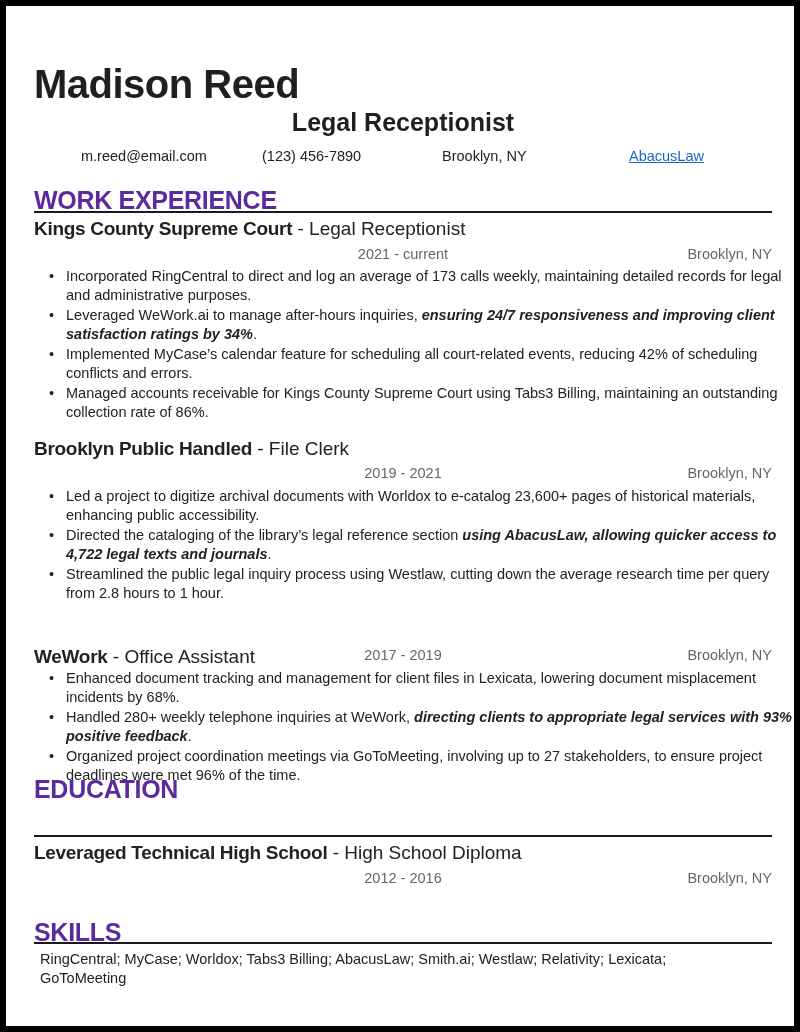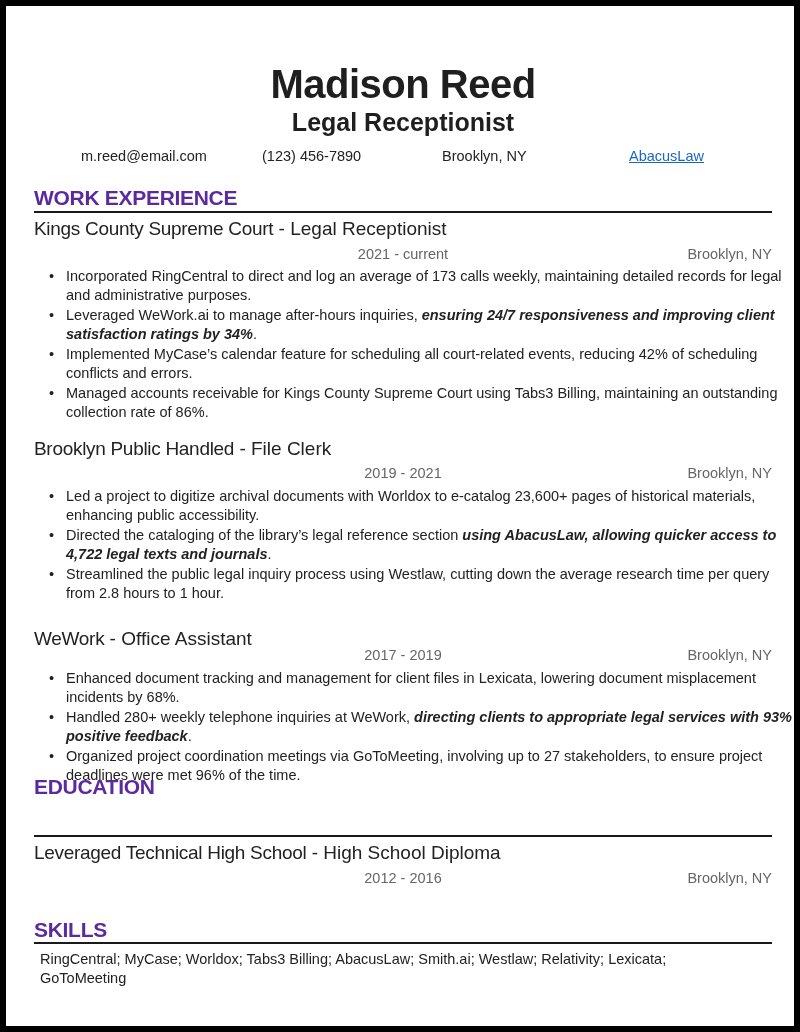--- a/index.html
+++ b/index.html
@@ -7,37 +7,37 @@
     width: 800px; height: 1032px; background: #000;
     font-family: "Liberation Sans", sans-serif; color: #222;
     position: relative; overflow: hidden;
   }
   .page {
     position: absolute; left: 6px; top: 6px; width: 788px; height: 1020px;
     background: #fff;
   }
   .content { position: absolute; left: 28px; top: 0; width: 738px; }
   .name {
-    position: absolute; top: 56px; left: 0; width: 738px; text-align: center;
+    position: absolute; top: 56px; left: 0; width: 738px; text-align: left;
     font-size: 40px; font-weight: bold; color: #1f1f1f; letter-spacing: -0.5px;
   }
   .role {
     position: absolute; top: 102px; left: 0; width: 738px; text-align: center;
     font-size: 25px; font-weight: bold; color: #1f1f1f;
   }
   .contact { position: absolute; top: 142px; left: 0; width: 738px; height: 20px; font-size: 14.5px; color: #222; }
   .contact span { position: absolute; top: 0; }
   .contact .link { color: #1a66c7; text-decoration: underline; cursor: pointer; }
   .section-title {
-    position: absolute; left: 0; width: 738px; font-size: 21px; font-weight: bold;
+    position: absolute; left: 0; width: 738px; font-size: 25px; font-weight: bold;
     color: #5b2a9e; letter-spacing: -0.3px;
   }
   .rule { position: absolute; left: 0; width: 738px; height: 2px; background: #1a1a1a; }
   .job-head { position: absolute; left: 0; width: 738px; font-size: 19px; color: #222; }
-  .job-head .org { font-weight: normal; letter-spacing: -0.3px; }
+  .job-head .org { font-weight: bold; letter-spacing: -0.3px; }
   .meta { position: absolute; left: 0; width: 738px; font-size: 14.5px; color: #666; text-align: center; }
   .meta .loc { position: absolute; right: 0; top: 0; }
   ul.bullets { position: absolute; left: 0; width: 738px; margin: 0; padding: 0 0 0 32px; list-style: none; font-size: 14.5px; line-height: 18.5px; color: #222; }
   ul.bullets li { position: relative; margin-bottom: 2px; padding-right: 4px; }
   ul.bullets li::before { content: "\2022"; position: absolute; left: -17px; top: 0; color: #222; }
   ul.bullets li em { font-weight: bold; font-style: italic; }
   .skills { position: absolute; left: 6px; width: 680px; font-size: 14.5px; line-height: 18.5px; color: #222; }
 </style>
 </head>
 <body>
@@ -78,21 +78,21 @@
     <div class="meta" style="top:459px">
       <span>2019 - 2021</span>
       <span class="loc">Brooklyn, NY</span>
     </div>
     <ul class="bullets" style="top:481px">
       <li><span>Led a project to digitize archival documents with Worldox to e-catalog 23,600+ pages of historical materials, enhancing public accessibility.</span></li>
       <li><span>Directed the cataloging of the library’s legal reference section </span><em>using AbacusLaw, allowing quicker access to 4,722 legal texts and journals</em><span>.</span></li>
       <li><span>Streamlined the public legal inquiry process using Westlaw, cutting down the average research time per query from 2.8 hours to 1 hour.</span></li>
     </ul>
 
-    <div class="job-head" style="top:622px">
+    <div class="job-head" style="top:640px">
       <span class="org">WeWork</span><span> - </span><span>Office Assistant</span>
     </div>
     <div class="meta" style="top:641px">
       <span>2017 - 2019</span>
       <span class="loc">Brooklyn, NY</span>
     </div>
     <ul class="bullets" style="top:663px">
       <li><span>Enhanced document tracking and management for client files in Lexicata, lowering document misplacement incidents by 68%.</span></li>
       <li><span>Handled 280+ weekly telephone inquiries at WeWork, </span><em>directing clients to appropriate legal services with 93% positive feedback</em><span>.</span></li>
       <li><span>Organized project coordination meetings via GoToMeeting, involving up to 27 stakeholders, to ensure project deadlines were met 96% of the time.</span></li>

